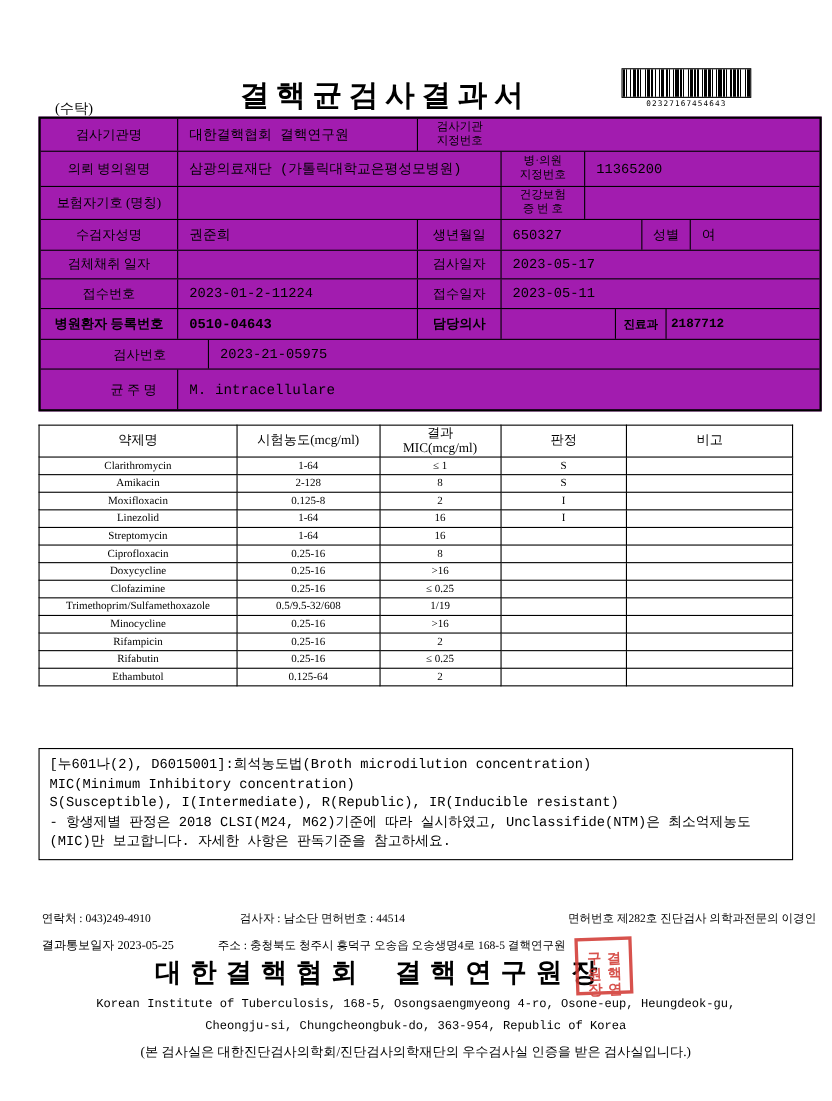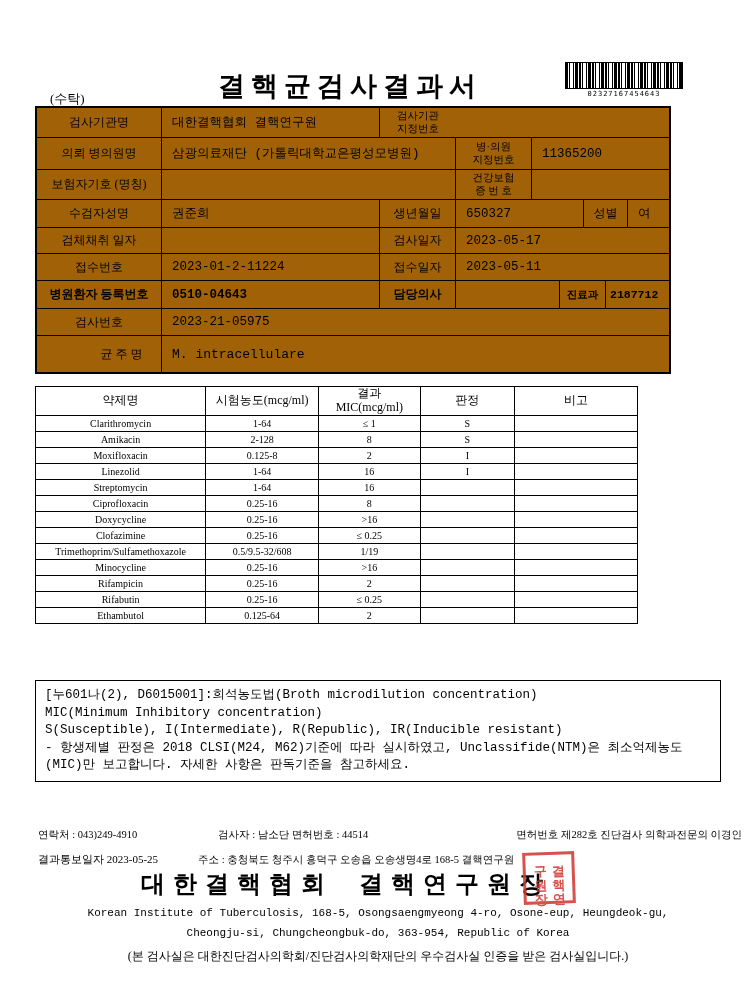--- a/index.html
+++ b/index.html
@@ -21,32 +21,32 @@
     background:repeating-linear-gradient(90deg,
       #000 0px,#000 2px,#fff 2px,#fff 3px,
       #000 3px,#000 4px,#fff 4px,#fff 7px,
       #000 7px,#000 8px,#fff 8px,#fff 9px,
       #000 9px,#000 12px,#fff 12px,#fff 13px);
     border:1px solid #000;
   }
   .barcode .code { text-align:center; font-size:7px; font-family:"DejaVu Sans Mono",monospace; letter-spacing:1px; margin-top:1px; }
 
   
-  .info-table { position:absolute; left:35px; top:106px; width:636px; border:2px solid #000; background:#a16207; }
+  .info-table { position:absolute; left:35px; top:106px; width:712px; border:2px solid #000; background:#a21caf; }
   .itr { display:flex; border-bottom:1px solid #000; }
   .itr:last-child { border-bottom:none; }
   .itc { border-right:1px solid #000; display:flex; align-items:center; justify-content:center; font-size:12px; text-align:center; }
   .itc:last-child { border-right:none; }
   .itc.lastfill { flex:1; }
   .itc.small { font-size:10.5px; line-height:1.2; white-space:pre-line; }
   .itc.val { justify-content:flex-start; padding-left:10px; font-family:"Liberation Mono","DejaVu Sans Mono",monospace; font-size:12.5px; text-align:left; }
   .itc.val.b { font-weight:normal; }
 
   
-  .drug-table { position:absolute; left:35px; top:386px; width:603px; border-collapse:collapse; background:#fff; }
+  .drug-table { position:absolute; left:35px; top:386px; width:686px; border-collapse:collapse; background:#fff; }
   .drug-table th, .drug-table td { border:1px solid #000; text-align:center; vertical-align:middle; padding:0; }
   .drug-table th { font-size:12px; font-weight:normal; height:28px; white-space:pre-line; line-height:1.15; }
   .drug-table td { font-size:10px; height:16px; }
   .drug-table td.mono { font-family:"Liberation Serif",serif; }
 
   
   .note-box {
     position:absolute; left:35px; top:680px; width:686px; border:1.5px solid #000;
     padding:6px 9px; font-size:12.5px; line-height:17.5px;
     font-family:"Liberation Mono","DejaVu Sans Mono",monospace;
@@ -134,21 +134,21 @@
 
     <div class="itr" style="height:28px;font-weight:bold;">
       <div class="itc" style="width:125px;">병원환자 등록번호</div>
       <div class="itc val" style="width:218px;">0510-04643</div>
       <div class="itc" style="width:76px;">담당의사</div>
       <div class="itc val" style="width:104px;"></div>
       <div class="itc" style="width:46px; font-size:10.5px;">진료과</div>
       <div class="itc val lastfill" style="padding-left:4px; font-size:11.5px;">2187712</div>
     </div>
 
-    <div class="itr" style="height:27px;">
+    <div class="itr" style="height:27px;padding-left:28px;">
       <div class="itc" style="width:125px;">검사번호</div>
       <div class="itc val lastfill">2023-21-05975</div>
     </div>
 
     <div class="itr" style="height:36px;">
       <div class="itc" style="width:125px;padding-left:45px;">균 주 명</div>
       <div class="itc val" style="width:506px; font-size:13px;">M. intracellulare</div>
     </div>
 
   </div>

